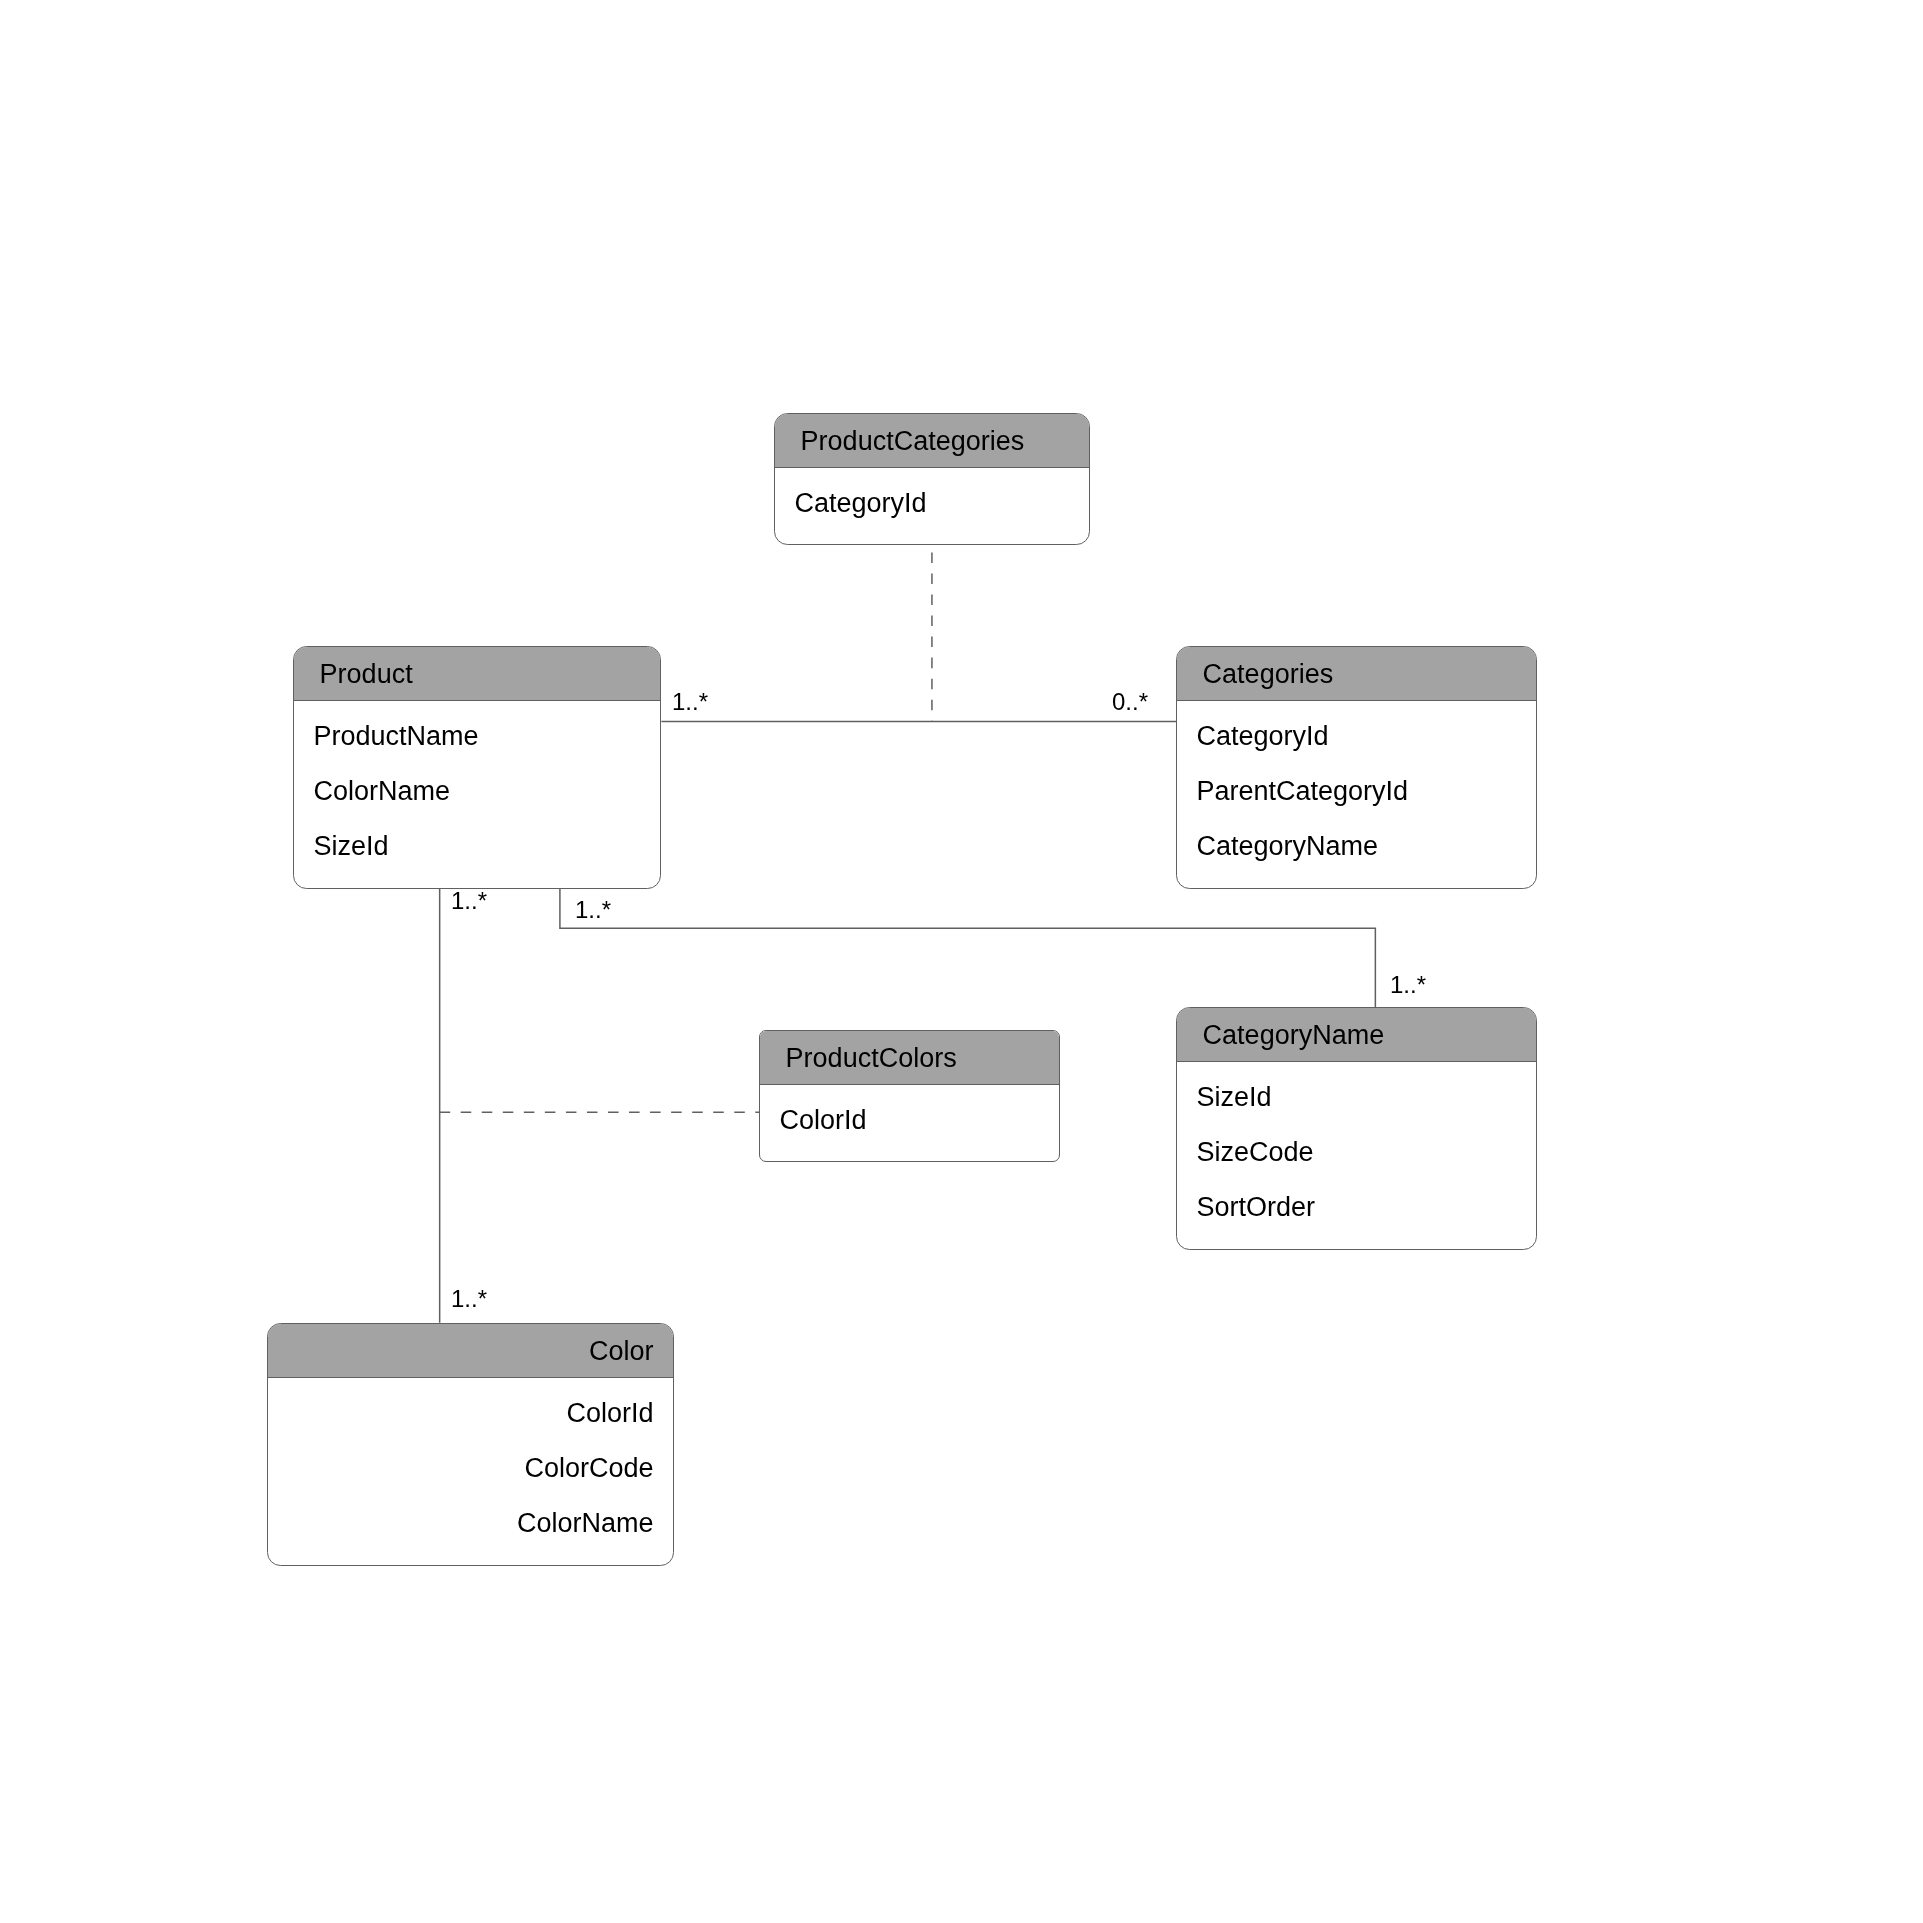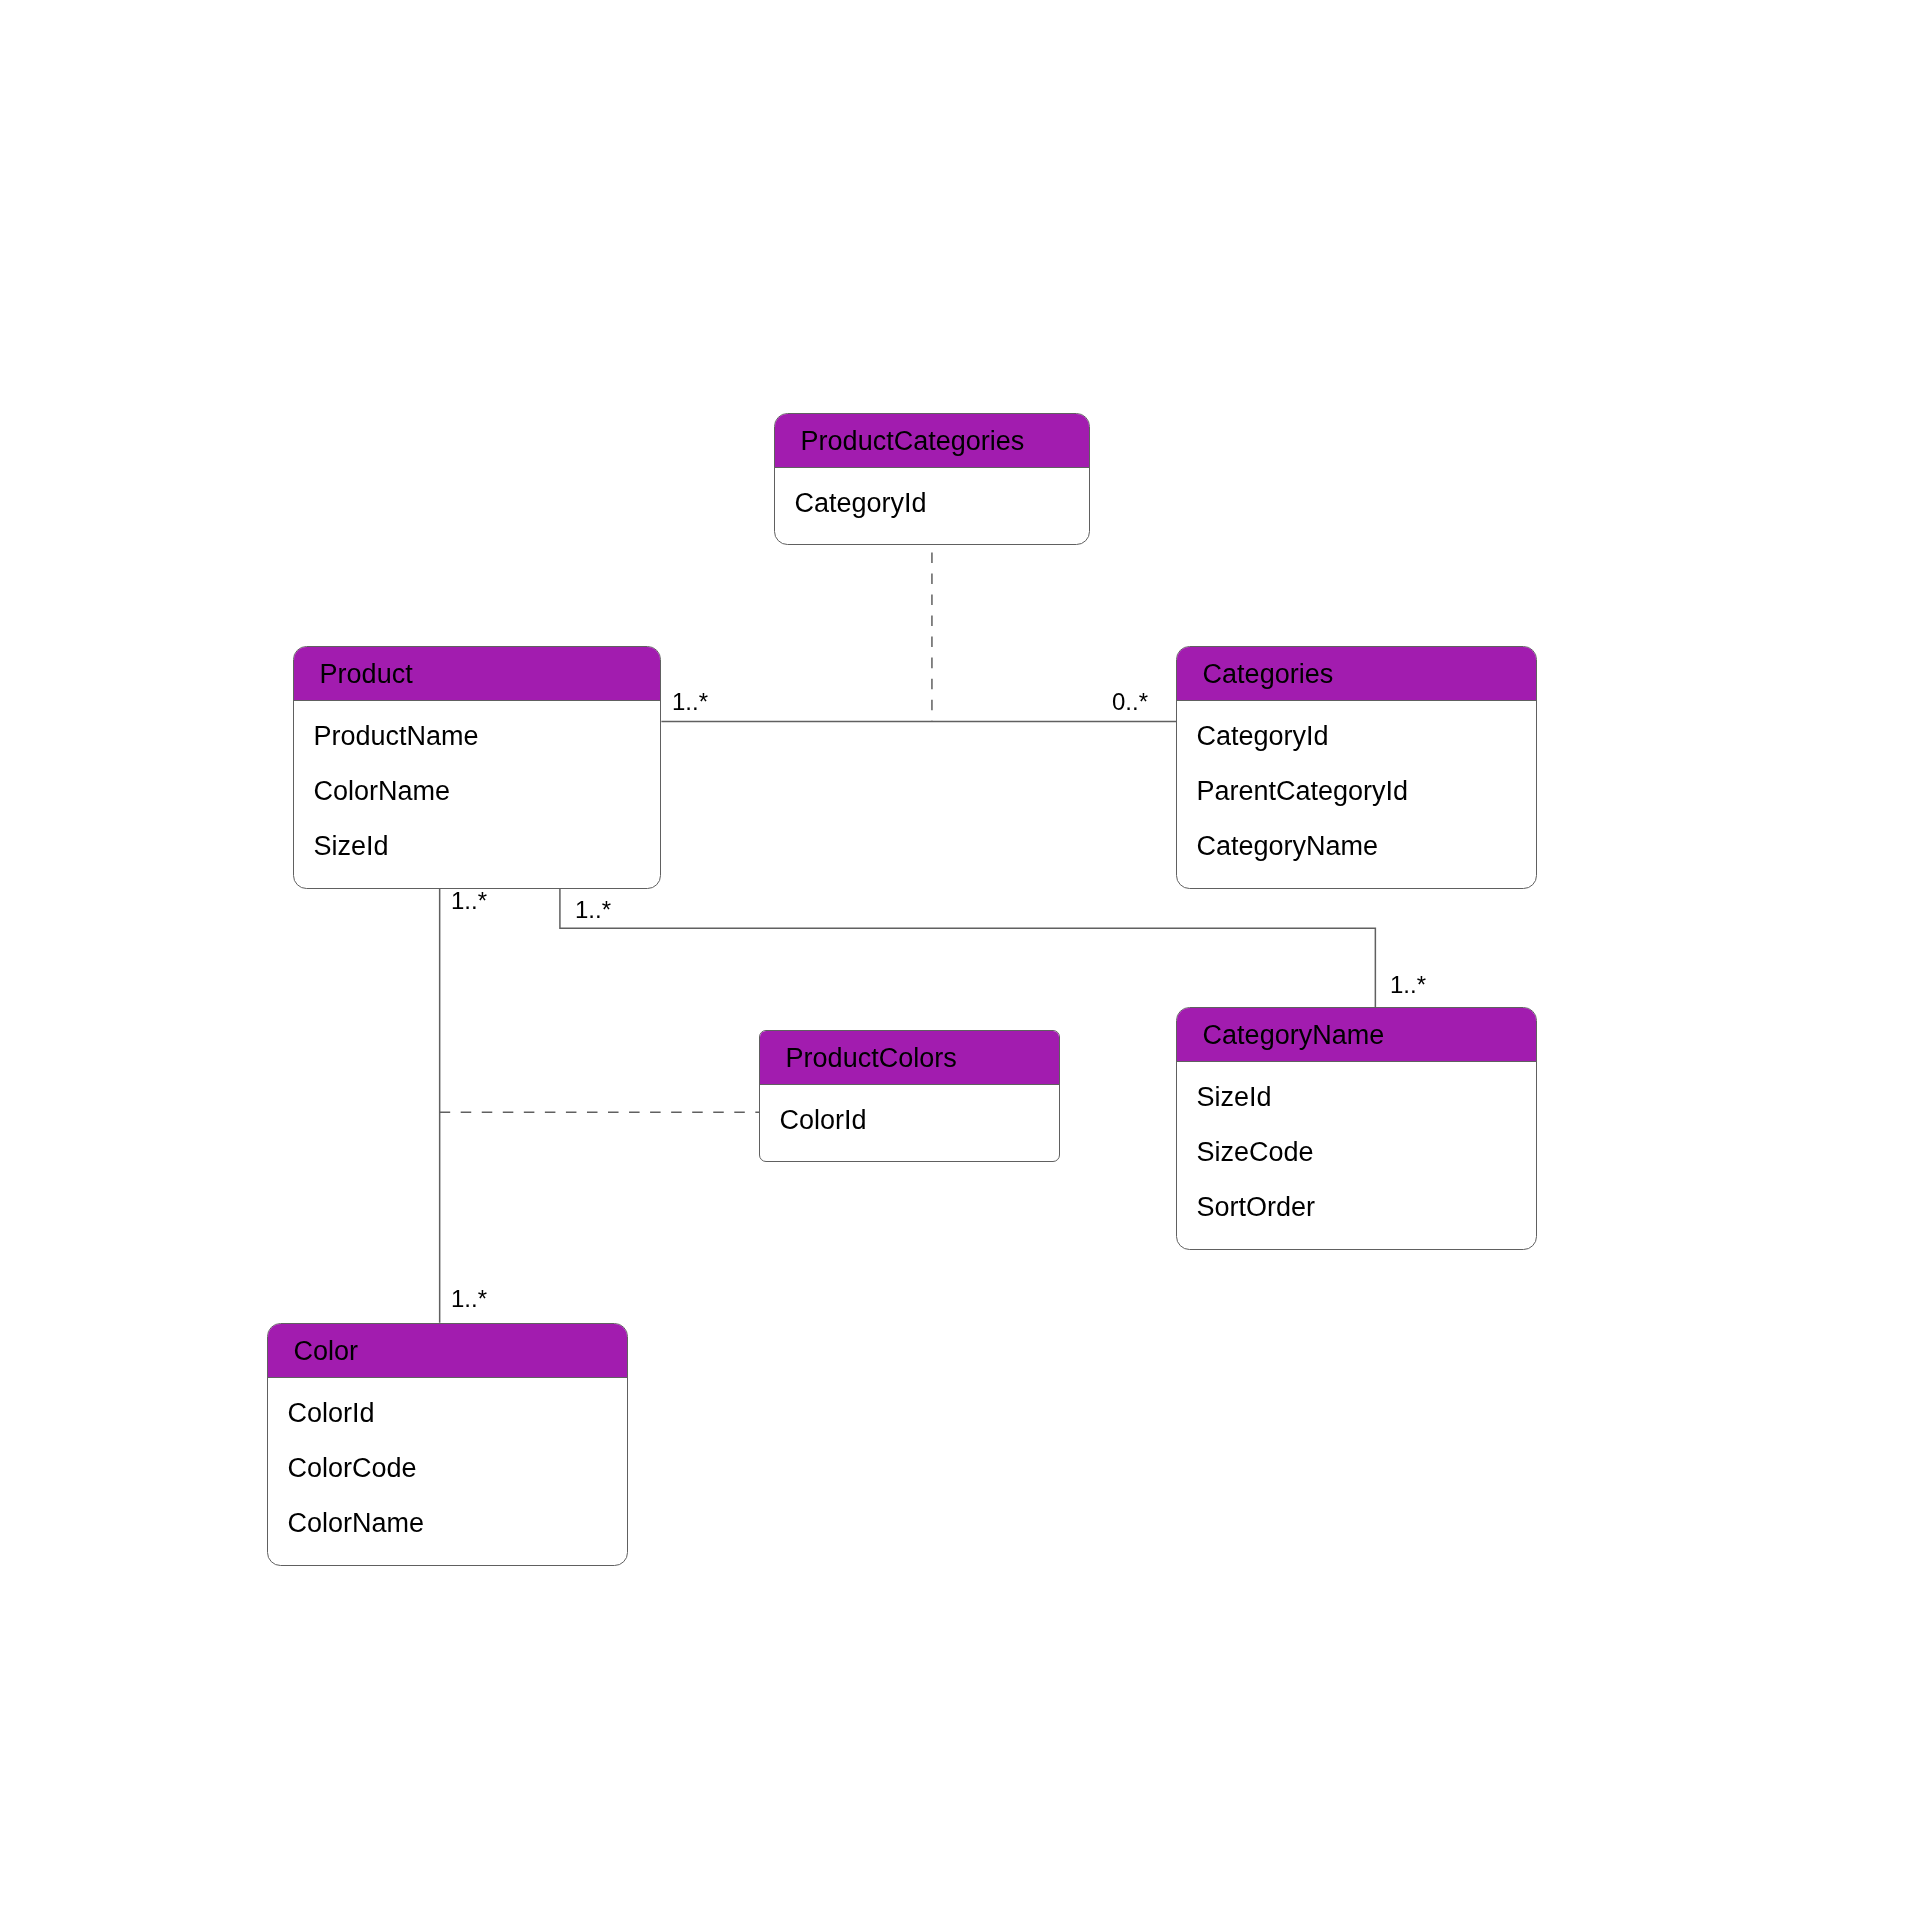--- a/index.html
+++ b/index.html
@@ -18,21 +18,21 @@
   }
   .entity {
     position: absolute;
     border: 1.5px solid #606060;
     border-radius: 13.5px;
     background: #ffffff;
     overflow: hidden;
     box-sizing: border-box;
   }
   .entity-header {
-    background: #a21caf;
+    background: #a3a3a3;
     border-bottom: 1.5px solid #606060;
     font-size: 27px;
     padding: 10.5px 19.5px 10.5px 25.6px;
     box-sizing: border-box;
     line-height: 1.2;
   }
   .entity-body {
     padding: 7.5px 19.5px 13.5px 19.5px;
   }
   .attr {
@@ -105,21 +105,21 @@
 
   <div class="entity" style="left:1176px; top:1007px; width:361px;">
     <div class="entity-header">CategoryName</div>
     <div class="entity-body">
       <div class="attr">SizeId</div>
       <div class="attr">SizeCode</div>
       <div class="attr">SortOrder</div>
     </div>
   </div>
 
-  <div class="entity" style="left:267px; top:1323px; width:361px;">
+  <div class="entity" style="left:267px; top:1323px; width:407px;text-align:right;">
     <div class="entity-header">Color</div>
     <div class="entity-body">
       <div class="attr">ColorId</div>
       <div class="attr">ColorCode</div>
       <div class="attr">ColorName</div>
     </div>
   </div>
 
   <div class="mult" style="left:672px; top:688px;">1..*</div>
   <div class="mult" style="left:1112px; top:688px;">0..*</div>

